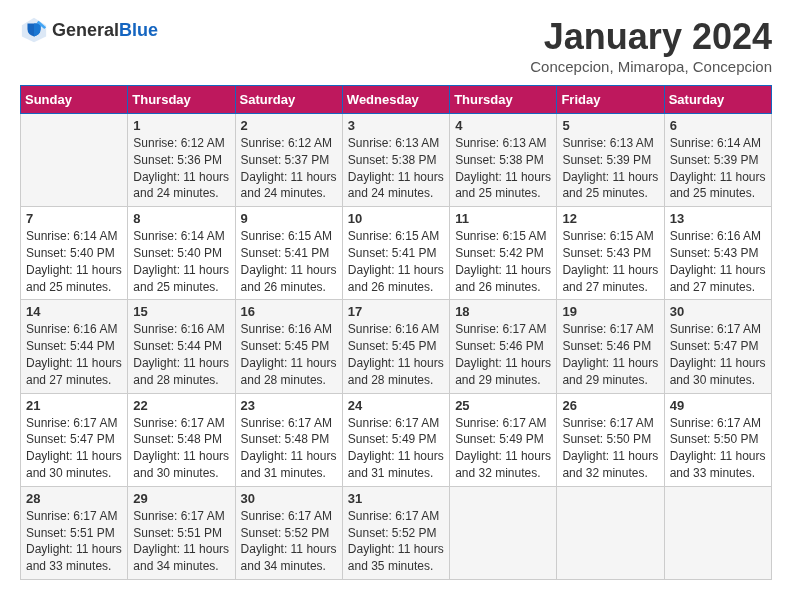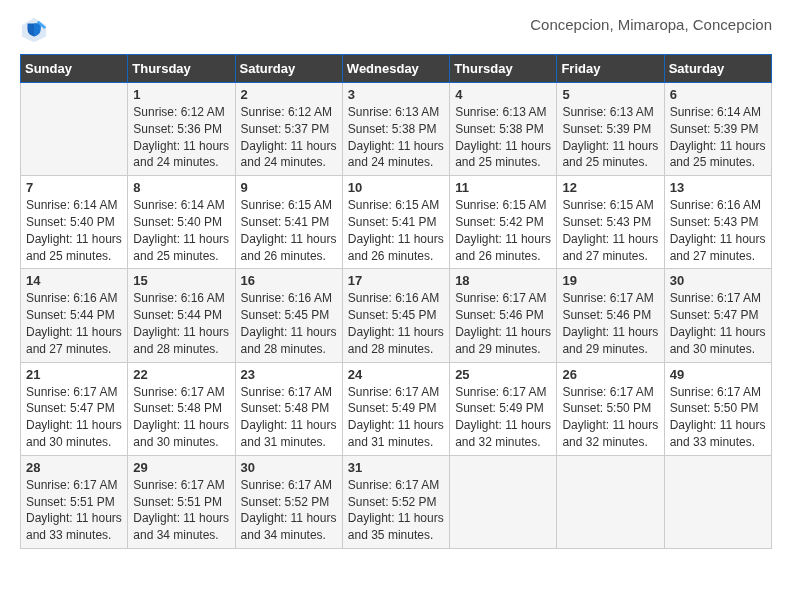--- a/index.html
+++ b/index.html
@@ -46,21 +46,21 @@
     .subtitle {
       font-size: 15px;
       color: #555;
     }
     table {
       width: 100%;
       border-collapse: collapse;
       font-size: 11px;
     }
     thead tr th {
-      background-color: #404040;
+      background-color: #be185d;
       color: #fff;
       padding: 6px 4px;
       text-align: left;
       font-size: 13px;
       font-weight: bold;
       border: 1px solid #1565c0;
     }
     tbody tr td {
       border: 1px solid #ccc;
       vertical-align: top;
@@ -95,22 +95,26 @@
 <body>
 
 <div class="header-area">
   <div class="logo">
     <svg class="logo-icon" viewBox="0 0 30 30">
       <polygon points="15,2 28,10 28,22 15,28 2,22 2,10" fill="#1565c0" opacity="0.15"></polygon>
       <path d="M8,8 L22,8 L22,14 Q22,20 15,22 Q8,20 8,14 Z" fill="#1565c0"></path>
       <path d="M15,8 L22,8 L22,14 Q22,20 15,22 Z" fill="#1976d2"></path>
       <polygon points="20,5 28,12 26,14 18,7" fill="#42a5f5"></polygon>
     </svg>
+    <div>
+      <span class="logo-text-general">General</span><span class="logo-text-blue">Blue</span>
+    </div>
   </div>
   <div class="title-area">
+    <div class="month-title">January 2024</div>
     <div class="subtitle">Concepcion, Mimaropa, Concepcion</div>
   </div>
 </div>
 
 <table>
   <thead>
     <tr>
     <th>Sunday</th>
         <th>Thursday</th>
         <th>Saturday</th>

